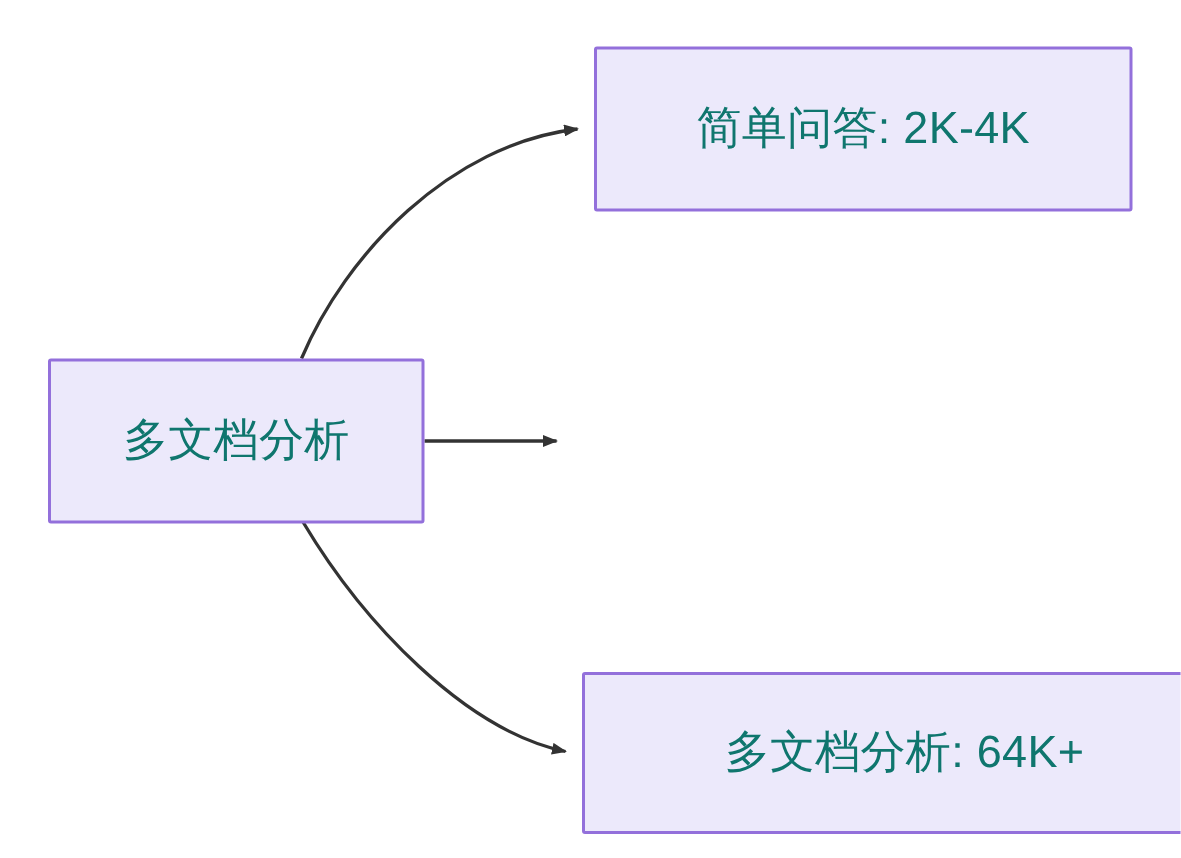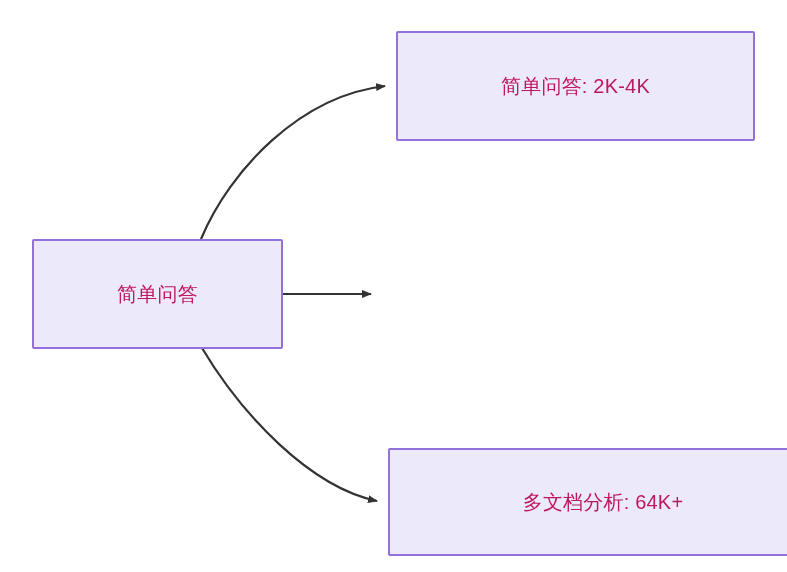--- a/index.html
+++ b/index.html
@@ -33,22 +33,22 @@
     position: absolute;
     box-sizing: border-box;
     background: #ECE9FB;
     border: 2px solid #9370DB;
     border-radius: 2px;
     display: flex;
     align-items: center;
     justify-content: center;
   }
   .node-label {
-    color: #be185d;
-    font-size: 20px;
+    color: #0f766e;
+    font-size: 30px;
     line-height: 1.2;
     letter-spacing: 0.2px;
     white-space: nowrap;
     text-align: center;
   }
   
   #node-root        { left: 32px;  top: 239px; width: 251px; height: 110px; }
   #node-simple-qa   { left: 396px; top: 31px;  width: 359px; height: 110px; }
   #node-doc-summary { left: 382px; top: 240px; width: 388px; height: 108px; }
   #node-multi-doc   { left: 388px; top: 448px; width: 430px; height: 108px; }
@@ -66,21 +66,21 @@
     </defs>
 
     <path d="M 201 239 C 230 170 300 96 385 86" fill="none" stroke="#333333" stroke-width="2.2" marker-end="url(#arrowhead)"></path>
 
     <path d="M 283 294 L 371 294" fill="none" stroke="#333333" stroke-width="2.2" marker-end="url(#arrowhead)"></path>
 
     <path d="M 202 348 C 242 415 310 487 377 501" fill="none" stroke="#333333" stroke-width="2.2" marker-end="url(#arrowhead)"></path>
   </svg>
 
   <div class="flow-node" id="node-root">
-    <span class="node-label">简单问答</span>
+    <span class="node-label">多文档分析</span>
   </div>
 
   <div class="flow-node" id="node-simple-qa">
     <span class="node-label">简单问答: 2K-4K</span>
   </div>
 
 
   <div class="flow-node" id="node-multi-doc">
     <span class="node-label">多文档分析: 64K+</span>
   </div>

